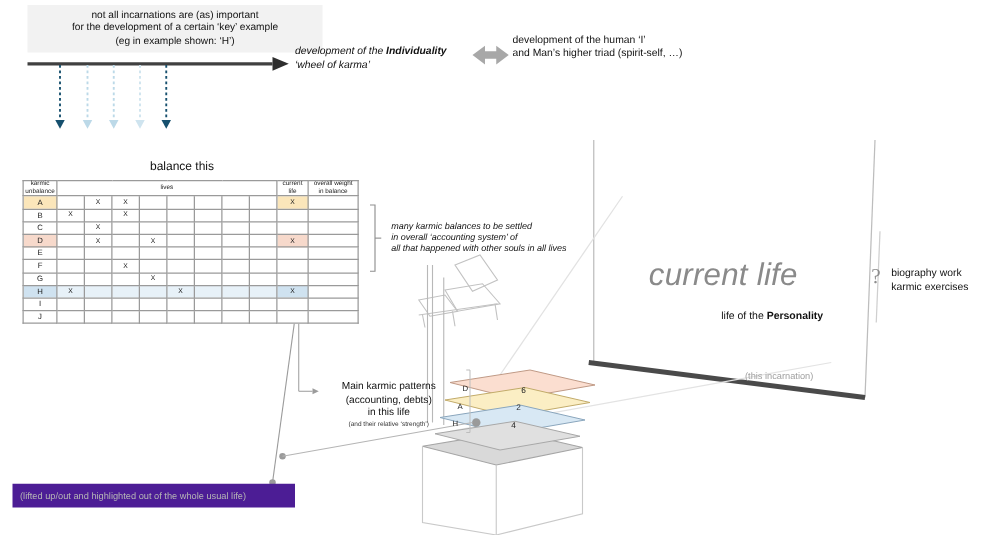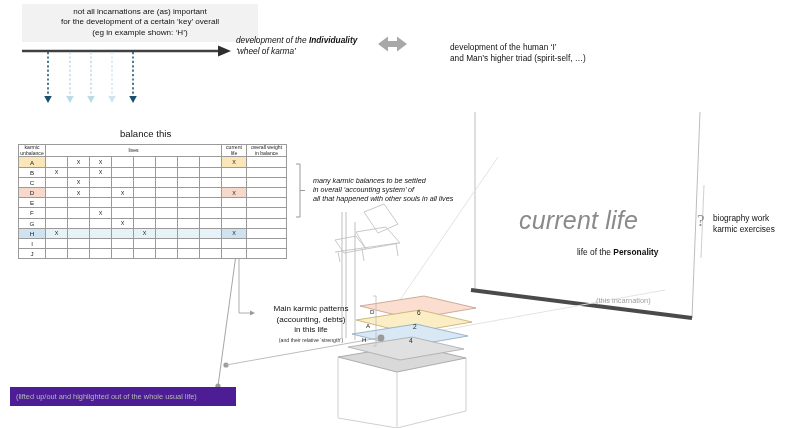--- a/index.html
+++ b/index.html
@@ -9,21 +9,21 @@
   svg.layer{position:absolute;left:0;top:0;width:800px;height:428px;pointer-events:none;}
   .txt{position:absolute;line-height:1.28;}
 
   
   #top-note{left:22px;top:4px;width:232px;background:#f2f2f2;text-align:center;
             font-size:8.1px;padding:3px 2px 4px 2px;color:#111;}
   #top-note div{white-space:nowrap;}
 
   
   #dev-indiv{left:236px;top:35px;width:165px;font-size:8.3px;color:#111;font-style:italic;}
-  #dev-human{left:410px;top:42px;width:215px;font-size:8.3px;color:#111;margin-left:40px;}
+  #dev-human{left:410px;top:26px;width:215px;font-size:8.3px;color:#111;}
   b{font-weight:bold;}
 
   
   #bs-title{left:120px;top:128px;font-size:9.6px;color:#111;}
   #table-wrap{position:absolute;left:18px;top:144px;}
   table.bs{border-collapse:collapse;font-size:6.2px;color:#1a1a1a;background:#fff;}
   table.bs td,table.bs th{border:0.6px solid #9a9a9a;padding:0;margin:0;
       text-align:center;vertical-align:middle;font-weight:normal;height:9.2px;}
   table.bs th{font-size:5.1px;line-height:1.12;color:#222;}
   .c-lab{width:26px;}
@@ -179,21 +179,21 @@
       <line x1="704" y1="185" x2="701" y2="258" stroke="#cfcfcf" stroke-width="1"></line>
     </g>
 
     <g>
       <rect x="22" y="226" width="248" height="15" rx="4" ry="4" fill="none" stroke="#1f4e63" stroke-width="1.4"></rect>
     </g>
   </svg>
 
   <div class="txt" id="top-note">
     <div>not all incarnations are (as) important</div>
-    <div>for the development of a certain ‘key’ overall</div>
+    <div>for the development of a certain ‘key’ example</div>
     <div>(eg in example shown: ‘H’)</div>
   </div>
 
   <div class="txt" id="dev-indiv">
     <div><span>development of the </span><b>Individuality</b></div>
     <div>‘wheel of karma’</div>
   </div>
 
   <div class="txt" id="dev-human">
     <div>development of the human ‘I’</div>

